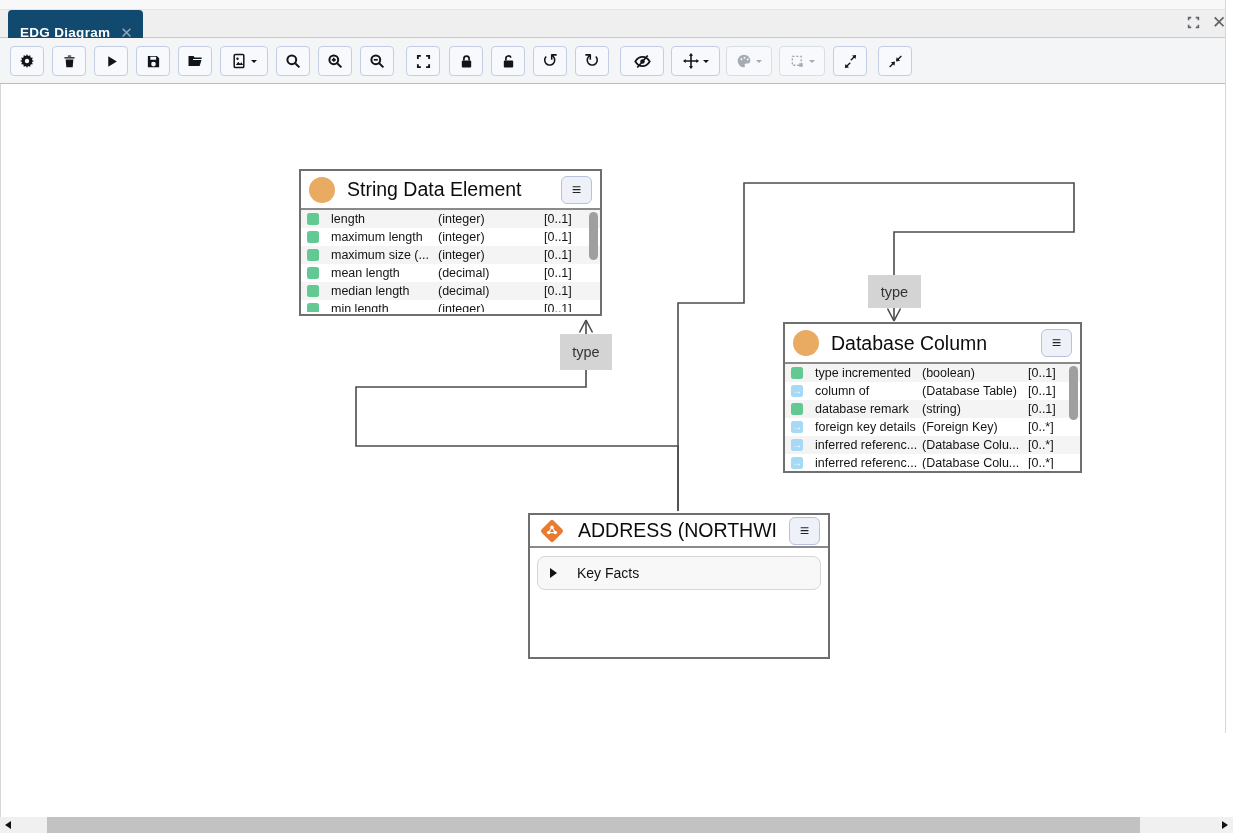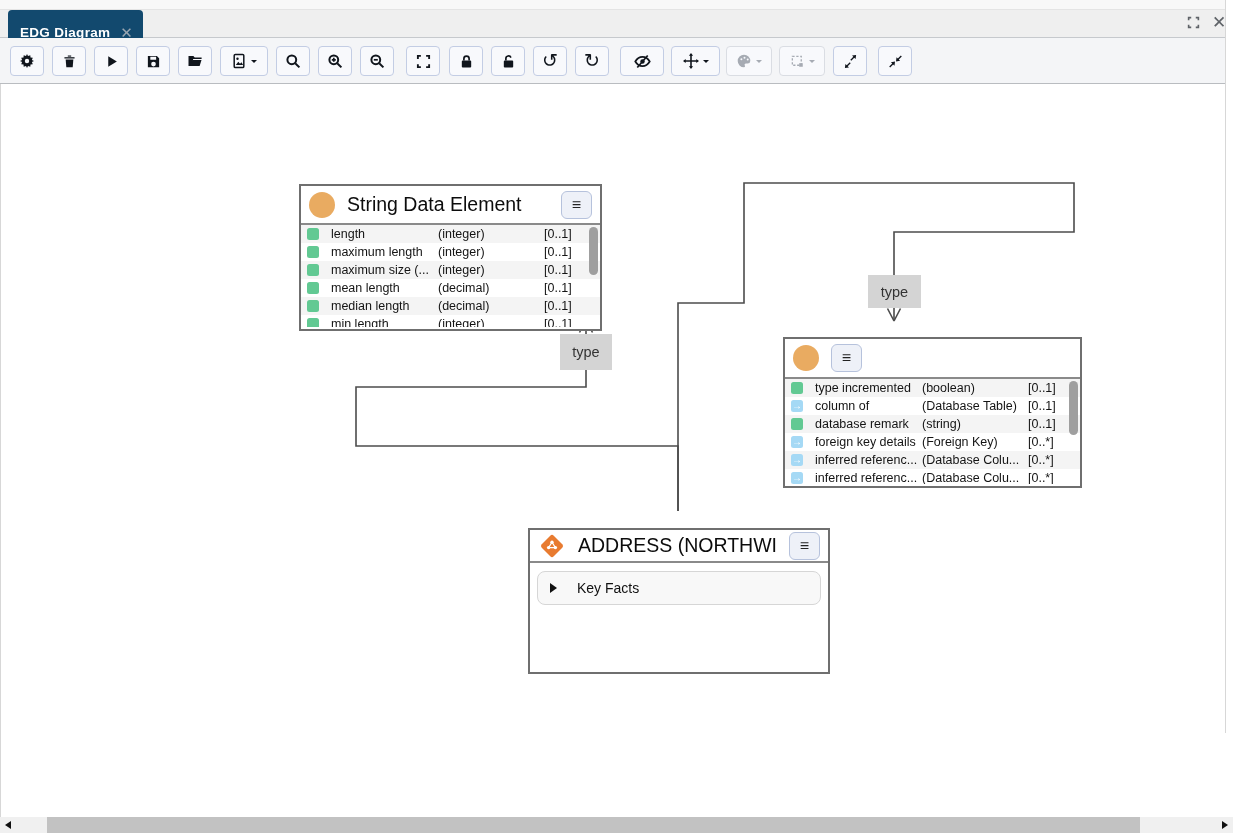--- a/index.html
+++ b/index.html
@@ -37,21 +37,21 @@
   
   .canvas { position:absolute; left:0; top:84px; width:1233px; height:733px; background:#fff;
     border-left:1px solid #d7d7d7; }
   .edges { position:absolute; left:0; top:0; z-index:0; }
   .edge-label { position:absolute; z-index:2; background:#d4d4d4; color:#333;
     display:flex; align-items:center; justify-content:center; font-size:14.5px; cursor:pointer; }
   .vscroll { position:absolute; right:0; top:0; width:8px; height:733px; background:#fff;
     border-left:1px solid #d7d7d7; }
 
   
-  .node { position:absolute; background:#fff; border:2px solid #6f6f6f; z-index:1;margin-top:15px; }
+  .node { position:absolute; background:#fff; border:2px solid #6f6f6f; z-index:1; }
   .node-header { display:flex; align-items:center; padding:0 8px; gap:12px;
     border-bottom:2px solid #8a8a8a; background:#fff; }
   .node-title { font-size:19.5px; color:#0c0c0c; white-space:nowrap; overflow:hidden; flex:1; }
   .node-menu { width:31px; height:28px; border:1px solid #b6c2dc; border-radius:6px;
     background:#eef1f8; color:#222; font-size:16px; display:flex; align-items:center;
     justify-content:center; cursor:pointer; flex:none; }
   .circle-icon { width:26px; height:26px; border-radius:50%; background:#e9ab61; flex:none; }
 
   .node-rows { position:relative; overflow:hidden; }
   .node-row { height:18px; display:grid; grid-template-columns:24px 107px 106px 1fr;
@@ -321,20 +321,21 @@
             <span class="row-name">min length</span>
             <span class="row-type">(integer)</span>
             <span class="row-card">[0..1]</span>
           </div>
         </div>
     </div>
 
     <div class="node" style="left:782px;top:238px;width:299px;height:151px">
       <div class="node-header" style="height:40px">
         <span class="circle-icon"></span>
+        <span class="node-title">Database Column</span>
         <span class="node-menu">≡</span>
       </div>
       <div class="node-rows" style="height:105px">
 
         <div class="rows-scrollbar">
           <div class="rows-thumb" style="top:2px;height:54px"></div>
         </div>
 
           <div class="node-row odd">
             <span class="row-icon attribute"></span>

